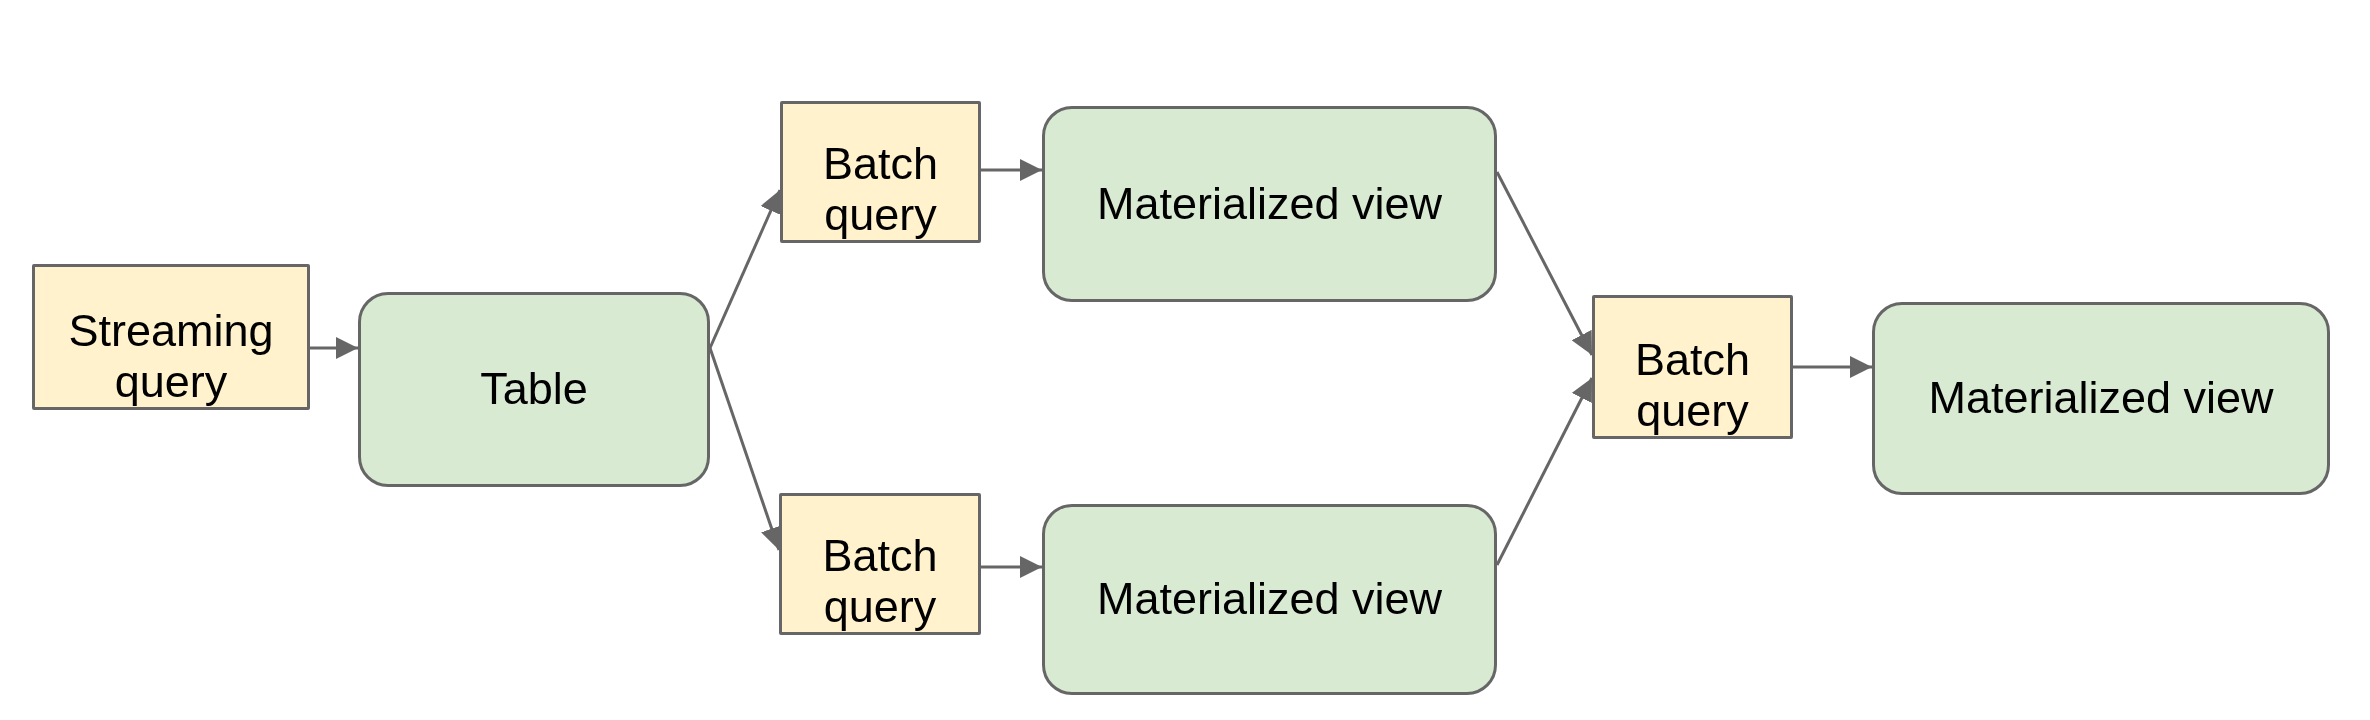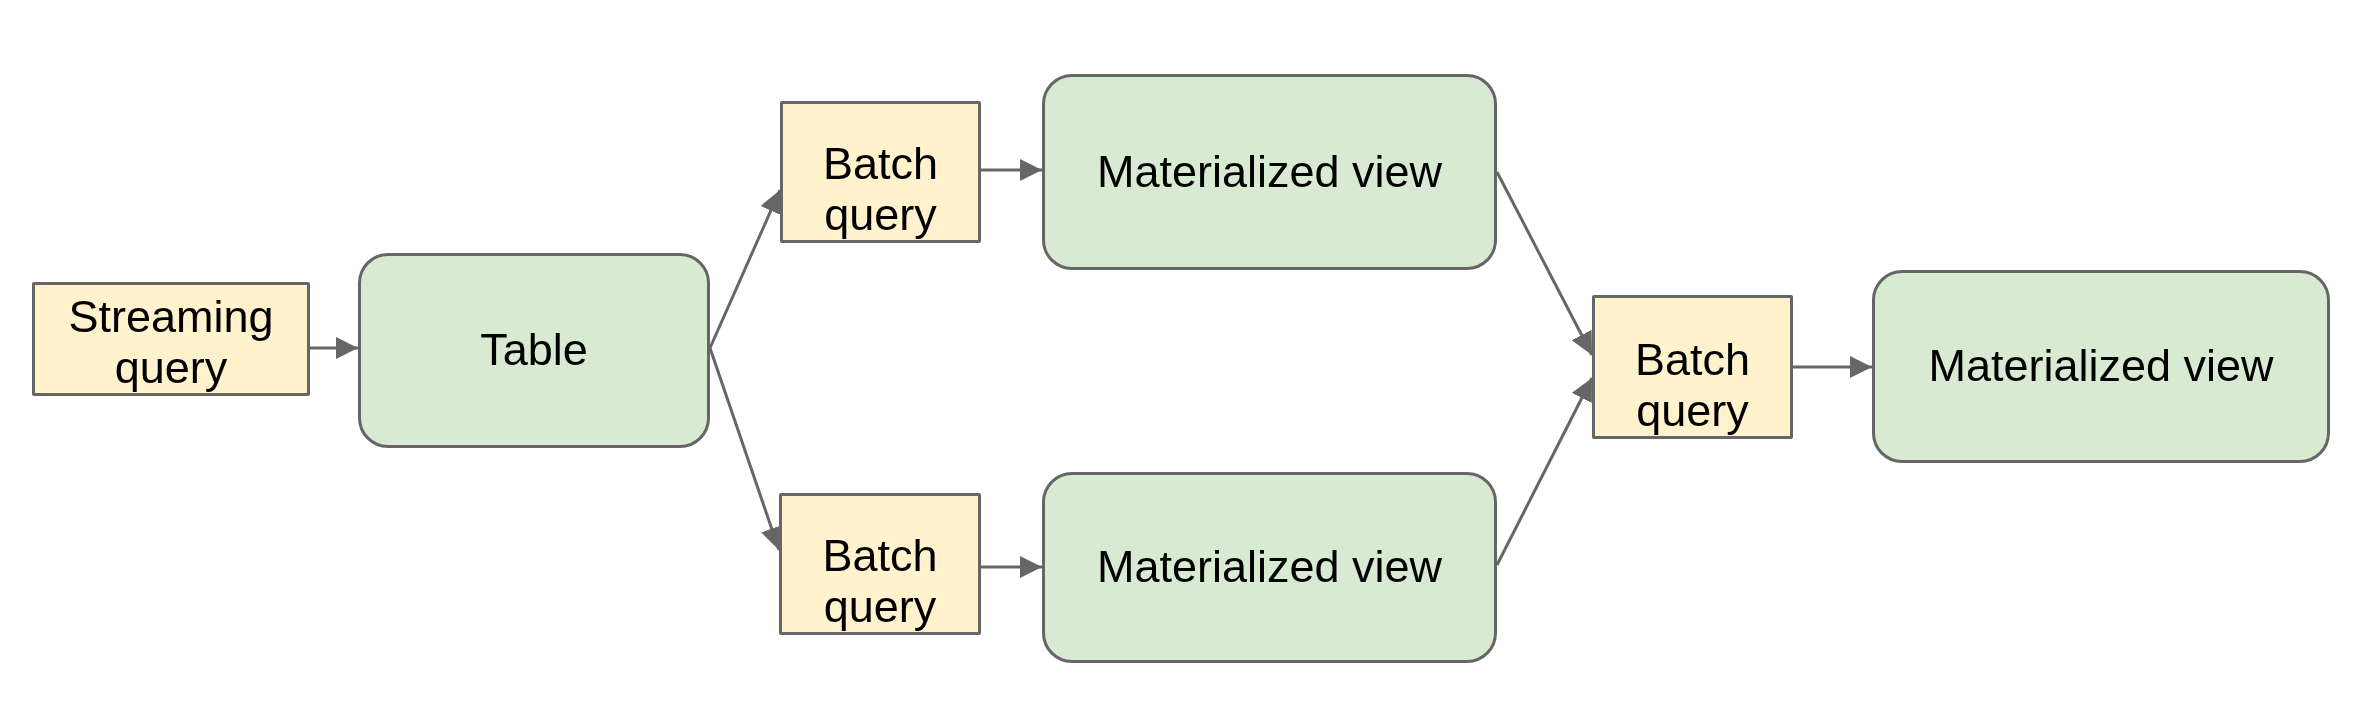--- a/index.html
+++ b/index.html
@@ -42,20 +42,21 @@
   .node.query {
     background: var(--query-fill, #fff2cc);
     border: 3px solid var(--shape-border, #666666);
     border-radius: 2px;
     align-items: flex-end;
   }
   .node.entity {
     background: var(--entity-fill, #d9ead3);
     border: 3px solid var(--shape-border, #666666);
     border-radius: 30px;
+    margin-top: 32px;
   }
   .node-label {
     display: block;
     width: 100%;
   }
 </style>
 </head>
 <body>
 
 <div class="canvas">
@@ -70,24 +71,24 @@
         <line x1="710" y1="348" x2="780" y2="190" class="edge" marker-end="url(#arrowhead)"></line>
         <line x1="710" y1="348" x2="779" y2="550" class="edge" marker-end="url(#arrowhead)"></line>
         <line x1="981" y1="170" x2="1042" y2="170" class="edge" marker-end="url(#arrowhead)"></line>
         <line x1="981" y1="567" x2="1042" y2="567" class="edge" marker-end="url(#arrowhead)"></line>
         <line x1="1497" y1="172" x2="1592" y2="355" class="edge" marker-end="url(#arrowhead)"></line>
         <line x1="1497" y1="565" x2="1592" y2="378" class="edge" marker-end="url(#arrowhead)"></line>
         <line x1="1793" y1="367" x2="1872" y2="367" class="edge" marker-end="url(#arrowhead)"></line>
       </g>
   </svg>
   <div id="nodes-layer">
-      <div class="node query" style="left: 32px; top: 282px; width: 278px; height: 114px;">
+      <div class="node query" style="left: 32px; top: 264px; width: 278px; height: 146px;">
         <span class="node-label">Streaming query</span>
       </div>
-      <div class="node entity" style="left: 358px; top: 253px; width: 352px; height: 195px;">
+      <div class="node entity" style="left: 358px; top: 260px; width: 352px; height: 195px;">
         <span class="node-label">Table</span>
       </div>
       <div class="node query" style="left: 780px; top: 101px; width: 201px; height: 142px;">
         <span class="node-label">Batch query</span>
       </div>
       <div class="node entity" style="left: 1042px; top: 74px; width: 455px; height: 196px;">
         <span class="node-label">Materialized view</span>
       </div>
       <div class="node query" style="left: 779px; top: 493px; width: 202px; height: 142px;">
         <span class="node-label">Batch query</span>

